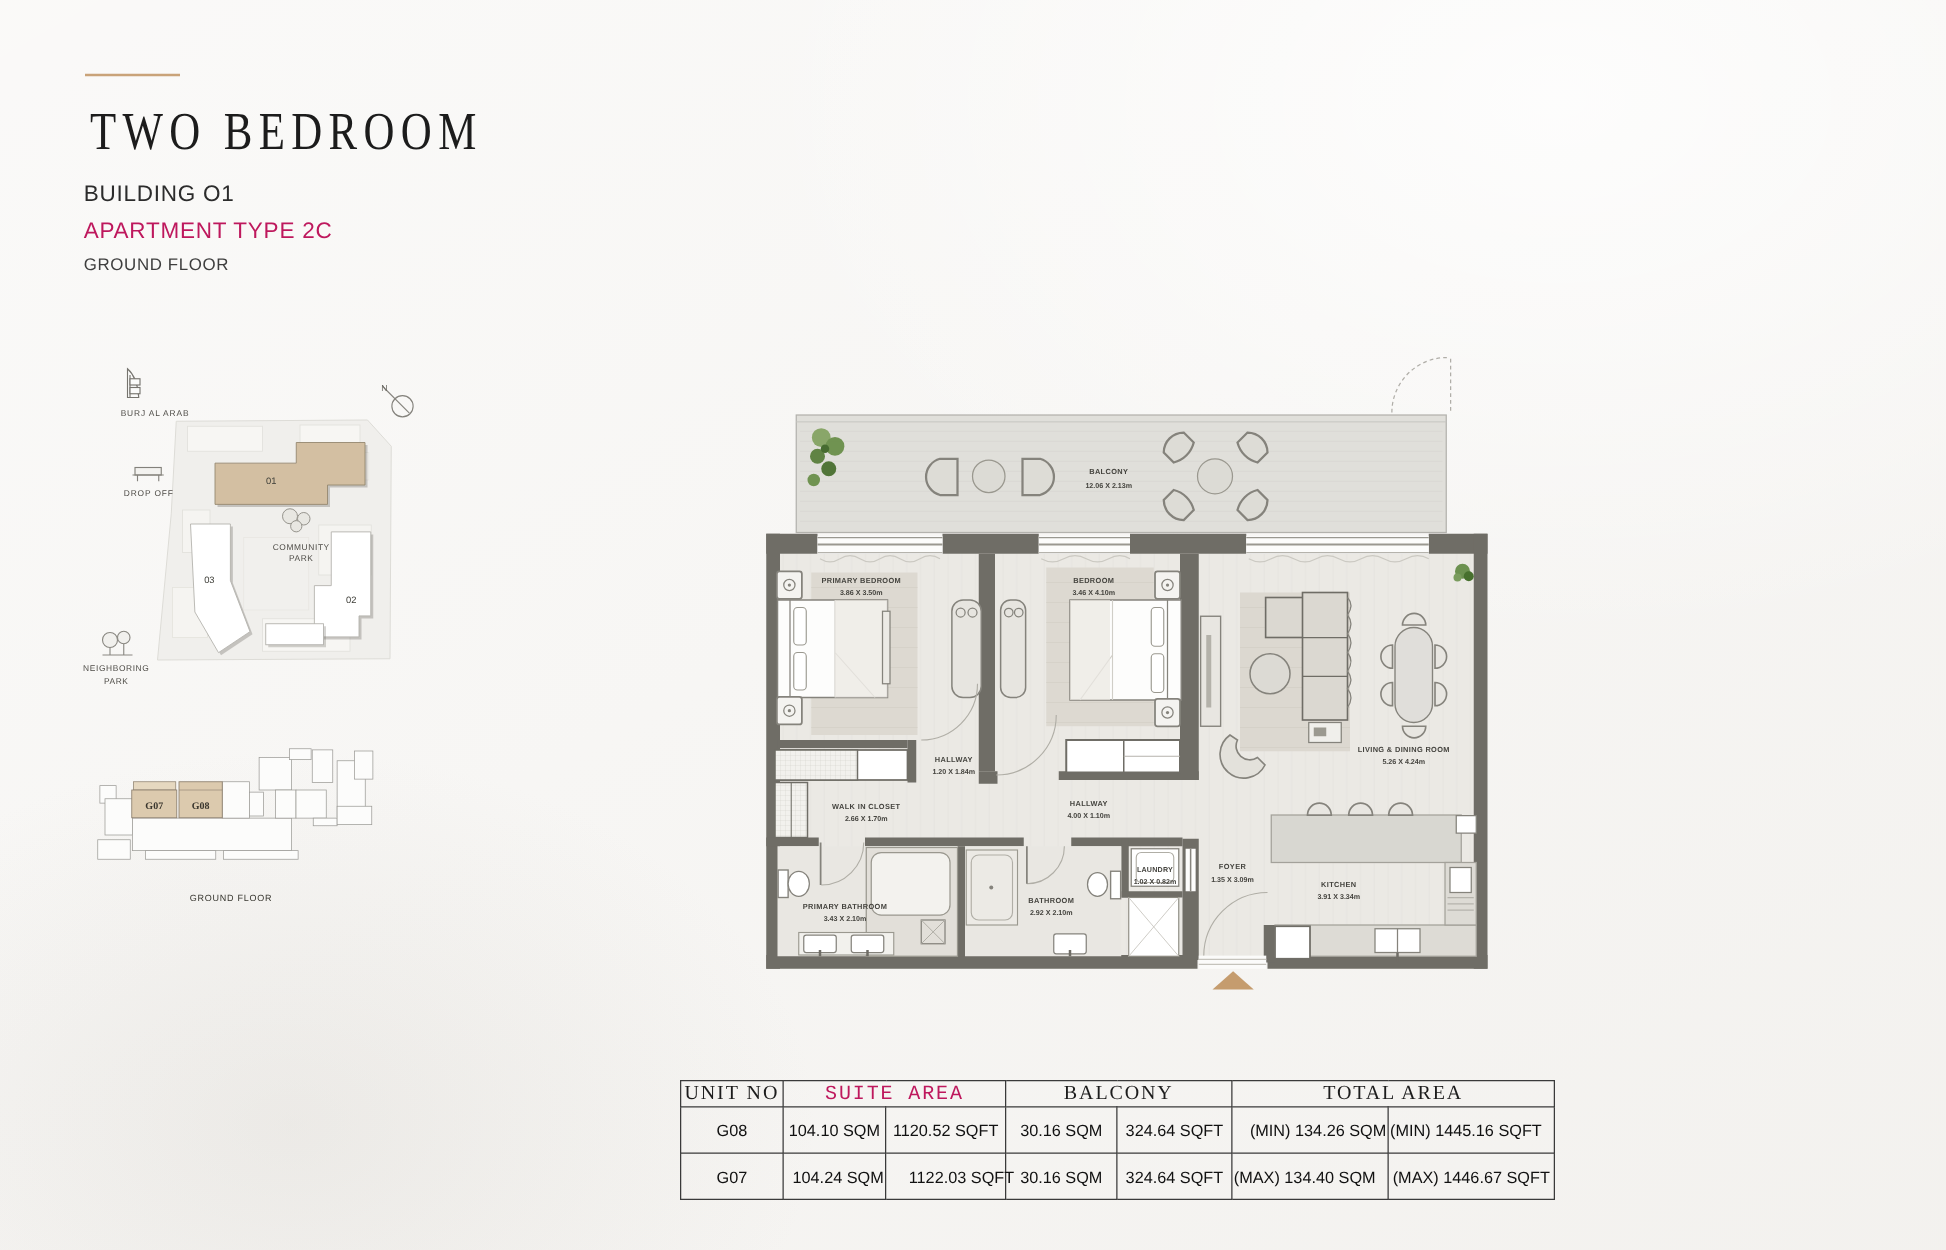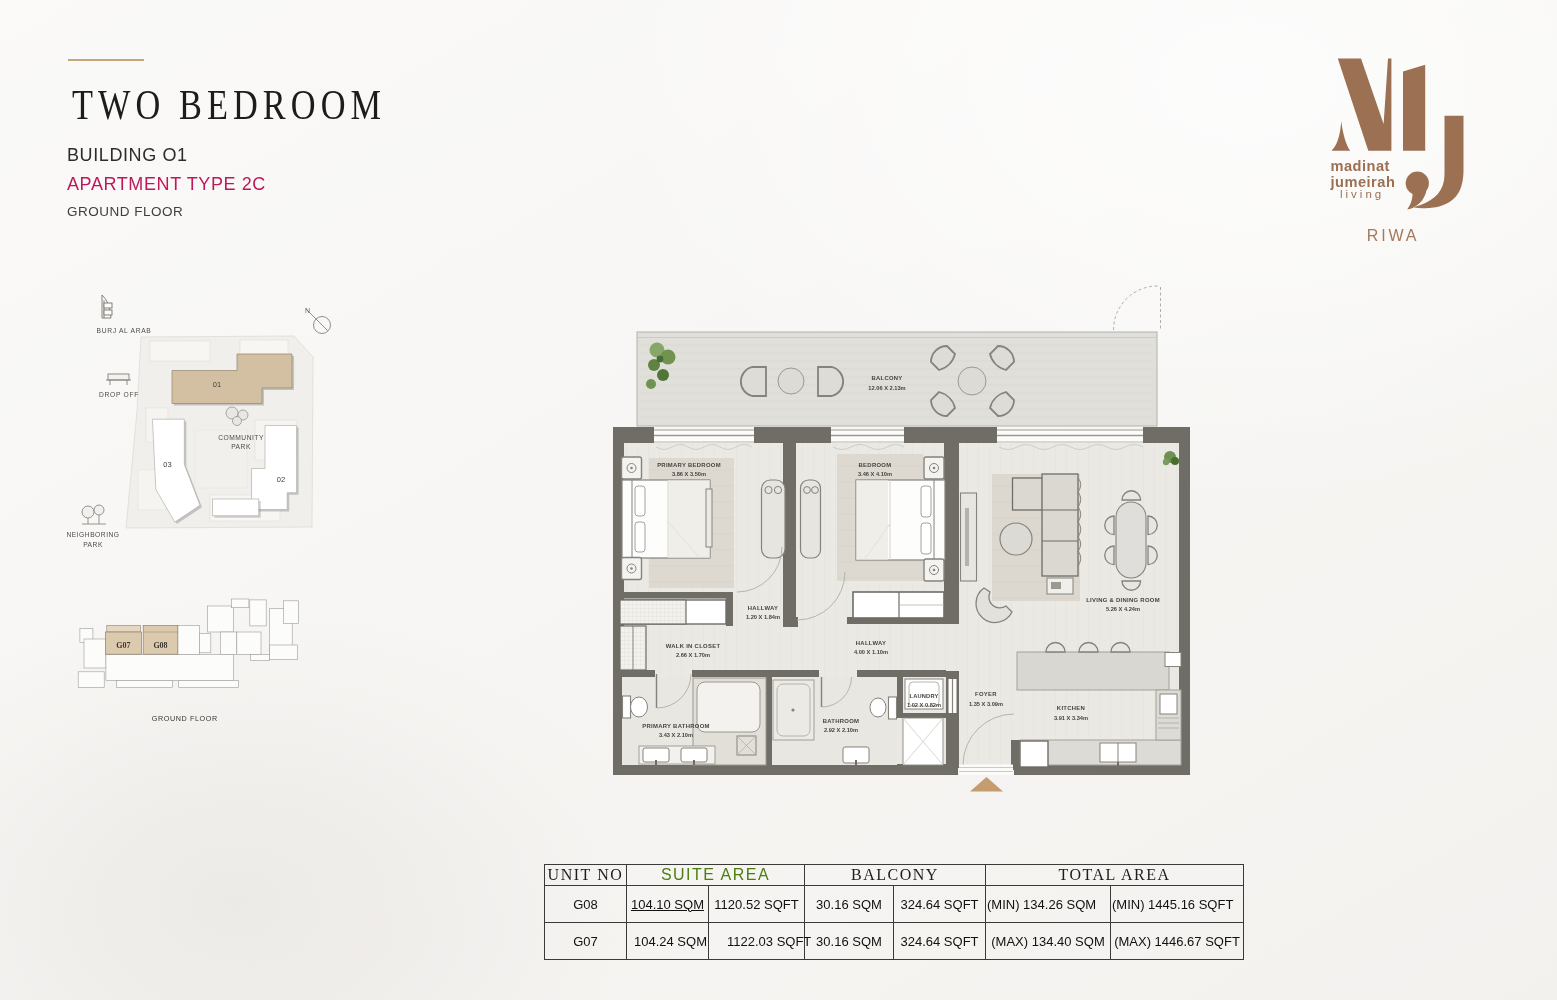--- a/index.html
+++ b/index.html
@@ -21,43 +21,20 @@
   <div class="abs" style="left:68px;top:59px;width:76px;height:2px;background:#c9a379;"></div>
 
   <div class="abs" style="left:72px;top:80px;font-family:'Liberation Serif',serif;font-size:44px;font-weight:400;letter-spacing:6.5px;color:#1c1c1c;transform:scale(0.78,0.97);transform-origin:top left;">TWO BEDROOM</div>
 
   <div class="abs" style="left:67px;top:145px;font-size:18px;color:#2c2c2c;letter-spacing:0.6px;">BUILDING O1</div>
 
   <div class="abs" style="left:67px;top:174px;font-size:18px;color:#be185d;letter-spacing:0.6px;">APARTMENT TYPE 2C</div>
 
   <div class="abs" style="left:67px;top:204px;font-size:13.5px;color:#3e3e3e;letter-spacing:0.5px;">GROUND FLOOR</div>
 
-  <div class="abs" id="logo" style="left:1320px;top:50px;width:170px;height:210px;">
-    <svg width="170" height="210" viewBox="1320 50 170 210">
-
-      <path d="M1337.8,58.4 L1361,58.4 L1383.6,124 L1388,58.4 L1391.4,58.4 L1391.4,150.8 L1368.3,150.8 Z" fill="#9b7053"></path>
-
-      <path d="M1331.5,150.8 C1337,145.5 1340.3,136 1341.2,121 C1342.8,133.5 1345.8,144.5 1350.2,150.8 Z" fill="#9b7053"></path>
-
-      <path d="M1403,71.5 L1425.2,64.8 L1425.2,150.8 L1403,150.8 Z" fill="#9b7053"></path>
-
-      <circle cx="1417.3" cy="183.2" r="11.6" fill="#9b7053"></circle>
-      <path d="M1426.5,190.2 C1424.5,200.5 1417,207.7 1407.2,209.5 C1411.8,203 1413.3,196.3 1412.3,189.2 Z" fill="#9b7053"></path>
-
-      <path d="M1444.5,115.8 L1463.5,115.8 L1463.5,170 C1463.5,193 1454,204.3 1433.7,207.6 C1426.7,208.7 1418.5,208.3 1413.5,207.2 C1431.3,202.3 1441.3,194.5 1443.9,181 C1444.5,177.5 1444.5,174 1444.5,170 Z" fill="#9b7053"></path>
-
-      <text x="1330.5" y="171" font-family="Liberation Sans, sans-serif" font-weight="bold" font-size="14.6px" letter-spacing="0.5" fill="#9b7053">madinat</text>
-
-      <text x="1330.5" y="187.3" font-family="Liberation Sans, sans-serif" font-weight="bold" font-size="14.6px" letter-spacing="0.5" fill="#9b7053">jumeirah</text>
-
-      <text x="1340" y="197.8" font-family="Liberation Sans, sans-serif" font-size="11.5px" letter-spacing="3" fill="#9b7053">living</text>
-
-      <text x="1393" y="240.5" text-anchor="middle" font-family="Liberation Sans, sans-serif" font-size="16px" letter-spacing="2.8" fill="#a5795a">RIWA</text>
-    </svg>
-  </div>
 
   <div class="abs" id="sitemap" style="left:60px;top:282px;width:290px;height:275px;">
     <svg width="290" height="275" viewBox="60 282 290 275" font-family="Liberation Sans, sans-serif">
 
       <polygon points="141,337 294,336 313,357 312,527 126,528 137,411" fill="#f0efec" stroke="#dddcd7" stroke-width="0.8"></polygon>
 
       <rect x="150" y="341" width="60" height="20" fill="#f7f6f3" stroke="#e2e1dc" stroke-width="0.7"></rect>
 
       <rect x="240" y="340" width="48" height="14" fill="#f7f6f3" stroke="#e2e1dc" stroke-width="0.7"></rect>
 
@@ -524,42 +501,42 @@
         <col style="width:89px">
           <col style="width:92px">
           <col style="width:125px">
           <col style="width:133px">
       </colgroup>
       <tbody>
           <tr style="height:18px;">
 
         <td style="border:1.5px solid #3a3a3a;text-align:center;font-family:'Liberation Serif',serif;font-size:16px;letter-spacing:1.5px;color:#1d1d1d;">UNIT&nbsp;NO</td>
 
-        <td colspan="2" style="border:1.5px solid #3a3a3a;text-align:center;font-family:Liberation Sans, sans-serif;font-size:16px;letter-spacing:1.5px;color:#4d7c0f;">SUITE AREA</td>
+        <td colspan="2" style="border:1.5px solid #3a3a3a;text-align:center;font-family:Liberation Mono, monospace;font-size:16px;letter-spacing:1.5px;color:#be185d;">SUITE AREA</td>
 
         <td colspan="2" style="border:1.5px solid #3a3a3a;text-align:center;font-family:'Liberation Serif',serif;font-size:16px;letter-spacing:1.5px;color:#1d1d1d;">BALCONY</td>
 
         <td colspan="2" style="border:1.5px solid #3a3a3a;text-align:center;font-family:'Liberation Serif',serif;font-size:16px;letter-spacing:1.5px;color:#1d1d1d;">TOTAL AREA</td>
       </tr>
       <tr style="height:37px;font-size:13px;white-space:nowrap;">
 
         <td style="border:1.5px solid #3a3a3a;text-align:center;">G08</td>
-        <td style="border:1.5px solid #3a3a3a;text-align:center;text-decoration:underline;">104.10 SQM</td>
+        <td style="border:1.5px solid #3a3a3a;text-align:center;">104.10 SQM</td>
         <td style="border:1.5px solid #3a3a3a;text-align:center;">1120.52 SQFT</td>
         <td style="border:1.5px solid #3a3a3a;text-align:center;">30.16 SQM</td>
         <td style="border:1.5px solid #3a3a3a;text-align:center;">324.64 SQFT</td>
-        <td style="border:1.5px solid #3a3a3a;text-align:left;">(MIN) 134.26 SQM</td>
+        <td style="border:1.5px solid #3a3a3a;text-align:right;">(MIN) 134.26 SQM</td>
         <td style="border:1.5px solid #3a3a3a;text-align:left;">(MIN) 1445.16 SQFT</td>
       </tr>
       <tr style="height:37px;font-size:13px;white-space:nowrap;">
 
         <td style="border:1.5px solid #3a3a3a;text-align:center;">G07</td>
         <td style="border:1.5px solid #3a3a3a;text-align:right;">104.24 SQM</td>
         <td style="border:1.5px solid #3a3a3a;text-align:center;padding-left:18px;">1122.03 SQFT</td>
         <td style="border:1.5px solid #3a3a3a;text-align:center;">30.16 SQM</td>
         <td style="border:1.5px solid #3a3a3a;text-align:center;">324.64 SQFT</td>
-        <td style="border:1.5px solid #3a3a3a;text-align:center;">(MAX) 134.40 SQM</td>
+        <td style="border:1.5px solid #3a3a3a;text-align:left;">(MAX) 134.40 SQM</td>
         <td style="border:1.5px solid #3a3a3a;text-align:center;">(MAX) 1446.67 SQFT</td>
       </tr>
     </tbody>
       </table>
   </div>
 </div>
 
 </body></html>

